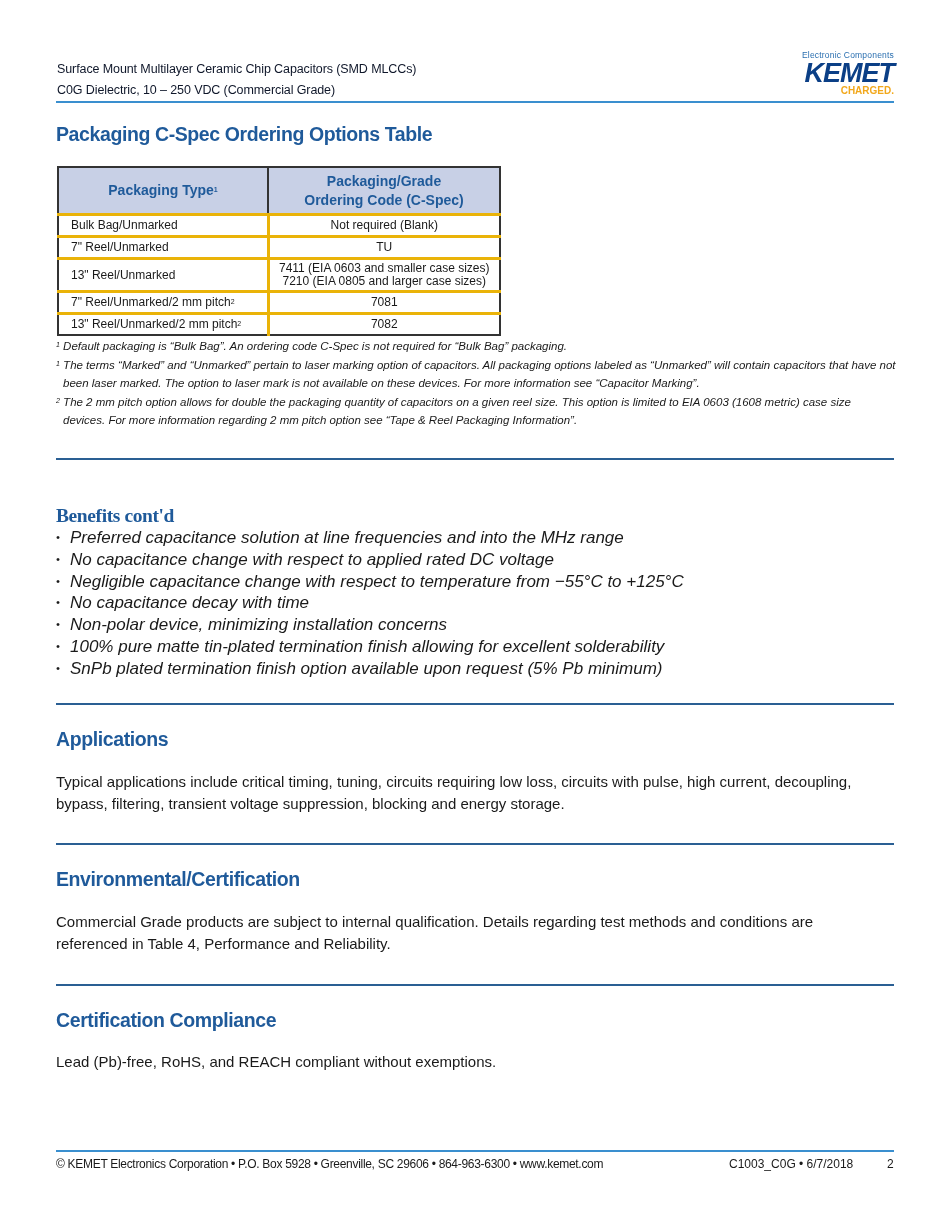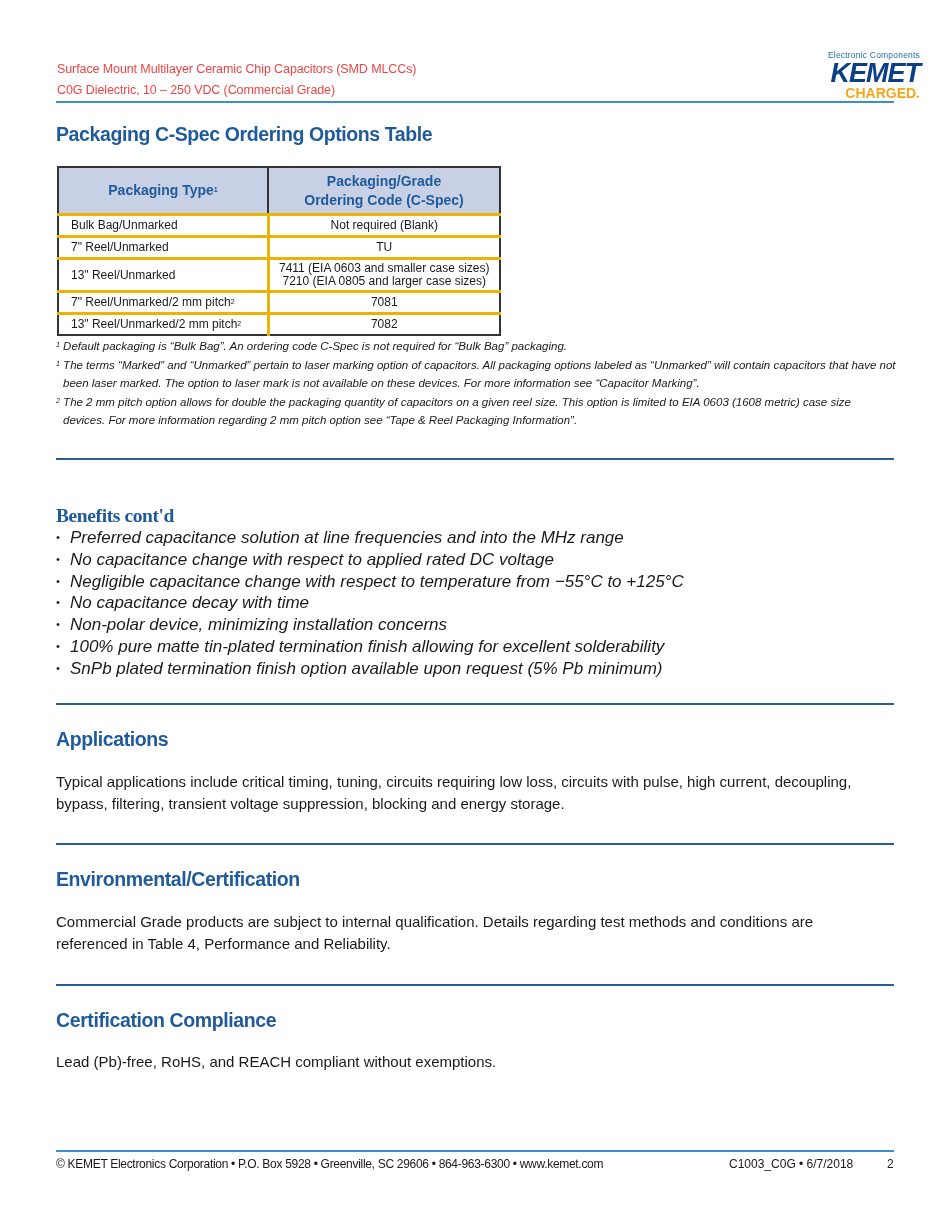--- a/index.html
+++ b/index.html
@@ -1,28 +1,28 @@
 <!DOCTYPE html>
 <html><head>
 <meta charset="utf-8">
 <style>
   html, body { margin: 0; padding: 0; background: #ffffff; }
   body {
     width: 950px; height: 1230px; position: relative; overflow: hidden;
     font-family: "Liberation Sans", sans-serif; color: #1a1a1a;
   }
-  .hdr-line { position: absolute; font-size: 12.5px; color: #ef4444; left: 57px; letter-spacing: -0.1px; }
+  .hdr-line { position: absolute; font-size: 12.5px; color: #0f172a; left: 57px; letter-spacing: -0.1px; }
   #hdr1 { top: 62px; }
   #hdr2 { top: 83px; }
   .rule-light { position: absolute; left: 56px; width: 838px; height: 2px; background: #3a8fcf; }
   .rule-dark { position: absolute; left: 56px; width: 838px; height: 2px; background: #2a5f93; }
-  .logo { position: absolute; left: 804px; top: 50px; width: 116px; text-align: right; }
+  .logo { position: absolute; left: 778px; top: 50px; width: 116px; text-align: right; }
   .logo .ec { font-size: 8.5px; color: #2a6fb0; letter-spacing: 0.2px; }
   .logo .kemet { font-size: 27px; font-weight: bold; font-style: italic; color: #0b3f86; letter-spacing: -1px; line-height: 24px; margin-top: 1px; }
-  .logo .charged { font-size: 14px; font-weight: bold; color: #f2a81c; margin-top: 0px; }
+  .logo .charged { font-size: 10px; font-weight: bold; color: #f2a81c; margin-top: 0px; }
   h2 {
     position: absolute; left: 56px; margin: 0; font-size: 19.5px; font-weight: bold;
     color: #1f5a9a; letter-spacing: -0.4px;
   }
   table.cspec {
     position: absolute; left: 57px; top: 166px; border-collapse: collapse;
     font-size: 12px; color: #1a1a1a;
   }
   table.cspec th {
     background: #c8d0e6; color: #1f5a9a; font-weight: bold; font-size: 14px;

